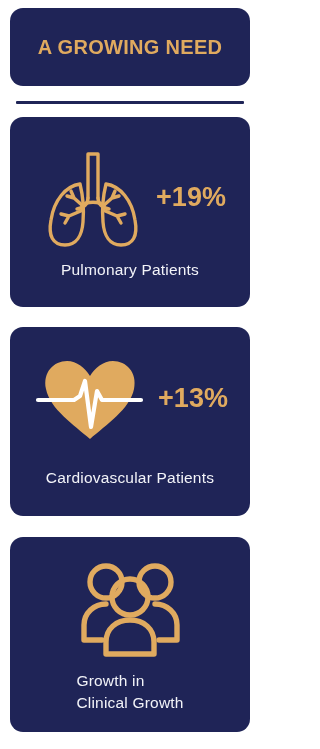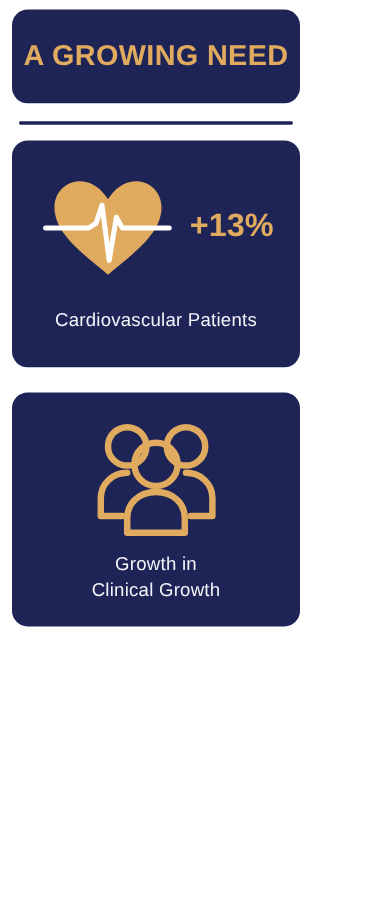--- a/index.html
+++ b/index.html
@@ -32,21 +32,21 @@
     background: #1f2457;
     border-radius: 13px;
     display: flex;
     flex-direction: column;
     align-items: center;
     justify-content: center;
     box-sizing: border-box;
   }
   .header-title {
     color: #e0aa5f;
-    font-size: 24px;
+    font-size: 20px;
     font-weight: bold;
     letter-spacing: 0.3px;
     line-height: 1.05;
     text-align: center;
     white-space: nowrap;
   }
   .header-sub {
     color: #f2f3f8;
     font-size: 15.5px;
     font-weight: normal;
@@ -110,21 +110,21 @@
     letter-spacing: 0.2px;
     text-align: center;
     line-height: 1.32;
     white-space: nowrap;
   }
   .stat-label-block {
     color: #f2f3f8;
     font-size: 15.5px;
     font-weight: normal;
     letter-spacing: 0.2px;
-    text-align: center;
+    text-align: left;
     line-height: 1.38;
   }
 
   .pulm-row  { padding-left: 4px; gap: 8px; margin-bottom: 6px; }
   .pulm-label { margin-top: 2px; }
 
   .cardio-row { padding-left: 2px; gap: 12px; margin-bottom: 14px; }
   .cardio-label { margin-top: 0px; }
 
   .teams-icon-wrap { margin-bottom: 10px; }
@@ -134,20 +134,46 @@
 <body>
 
 <div class="infographic">
 
   <div class="header-card">
     <div class="header-title">A GROWING NEED</div>
   </div>
 
   <div class="divider"></div>
 
+  <div class="stat-card card-pulmonary">
+    <div class="stat-row pulm-row">
+      <span class="stat-icon">
+        <svg width="110" height="108" viewBox="0 0 110 108" fill="none" stroke="#e0aa5f" stroke-width="3.4" stroke-linecap="round" stroke-linejoin="round">
+
+          <path d="M50 10 L50 54 M60 10 L60 54 M50 10 L60 10"></path>
+
+          <path d="M50 54 C50 62, 44 64, 39 65"></path>
+          <path d="M60 54 C60 62, 66 64, 71 65"></path>
+          <path d="M44 62 C48 57, 62 57, 66 62"></path>
+
+          <path d="M42 40 C28 42, 16 56, 13 76 C10 92, 15 101, 27 101 C38 101, 44 92, 45 78 C46 66, 45 52, 42 40 Z"></path>
+
+          <path d="M68 40 C82 42, 94 56, 97 76 C100 92, 95 101, 83 101 C72 101, 66 92, 65 78 C64 66, 65 52, 68 40 Z"></path>
+
+          <path d="M45 66 L31 72 M31 72 L23 70 M31 72 L27 79"></path>
+          <path d="M45 62 L36 54 M36 54 L33 47 M36 54 L29 52"></path>
+
+          <path d="M65 66 L79 72 M79 72 L87 70 M79 72 L83 79"></path>
+          <path d="M65 62 L74 54 M74 54 L77 47 M74 54 L81 52"></path>
+        </svg>
+      </span>
+      <span class="stat-value">+19%</span>
+    </div>
+    <div class="stat-label pulm-label">Pulmonary Patients</div>
+  </div>
 
   <div class="stat-card card-cardio">
     <div class="stat-row cardio-row">
       <span class="stat-icon">
         <svg width="112" height="88" viewBox="0 0 112 88" fill="none">
           <path d="M56 84 C40 70, 16 54, 12 34 C8.5 17, 20 6, 33 6 C43 6, 51 13, 56 21 C61 13, 69 6, 79 6 C92 6, 103.5 17, 100 34 C96 54, 72 70, 56 84 Z" fill="#e0aa5f"></path>
           <path d="M4 45 L40 45 L46 41 L51 26 L57 72 L63 36 L68 45 L107 45" stroke="#ffffff" stroke-width="4.2" fill="none" stroke-linecap="round" stroke-linejoin="round"></path>
         </svg>
       </span>
       <span class="stat-value">+13%</span>

